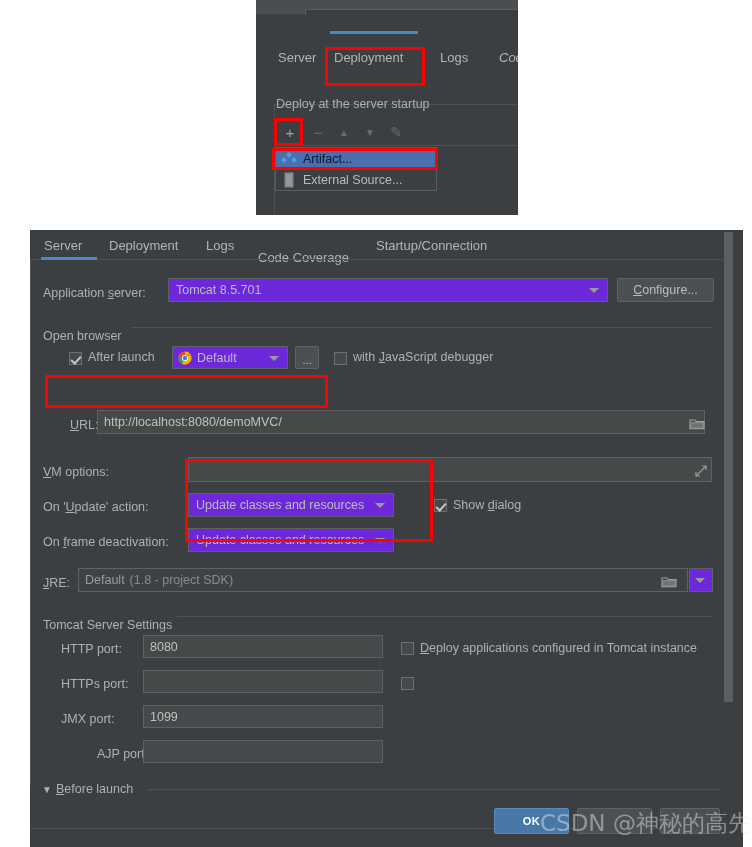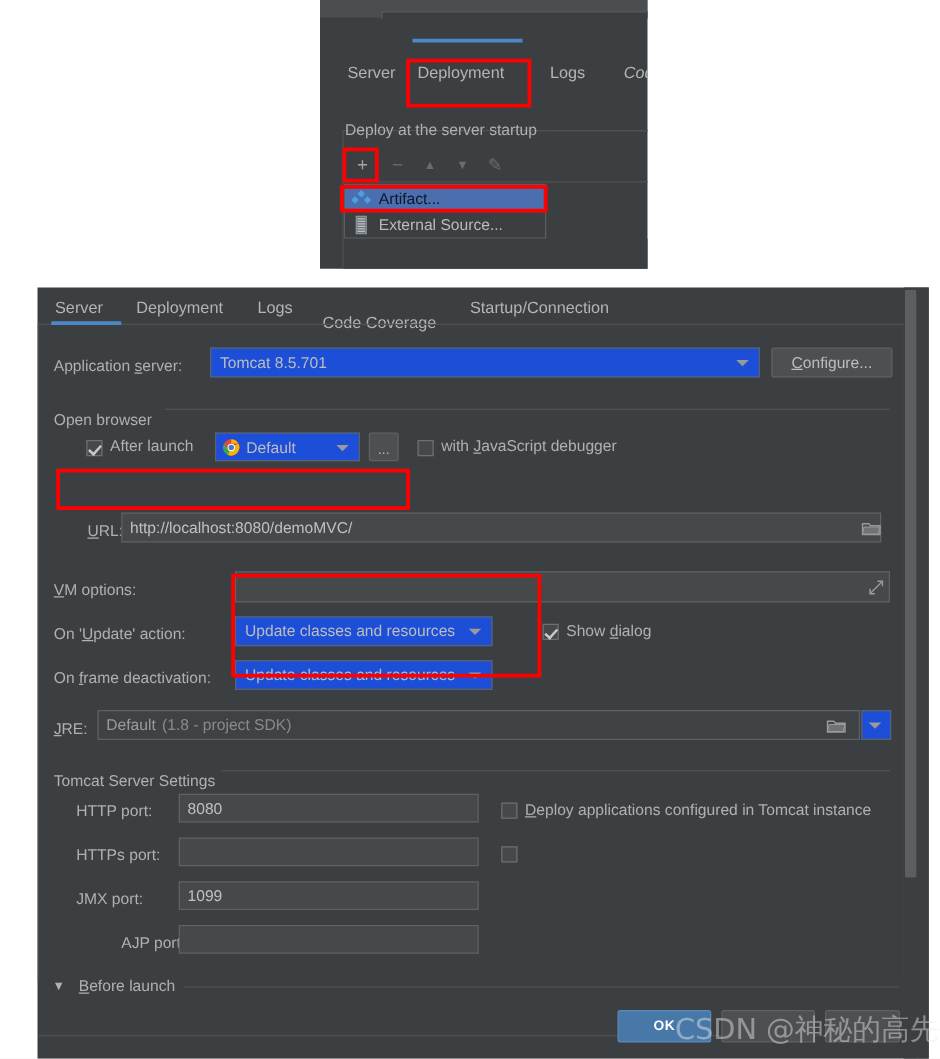--- a/index.html
+++ b/index.html
@@ -118,21 +118,21 @@
 
   .field {
     position: absolute; box-sizing: border-box;
     background: #45494a; border: 1px solid #5e6264;
     font-size: 12.5px; color: #c0c0c0;
     display: flex; align-items: center; padding-left: 6px;
   }
   .field.readonly { background: #3f4244; color: #9a9a9a; }
   .combo {
     position: absolute; box-sizing: border-box;
-    background: #1d4ed8; border: 1px solid #5e6264;
+    background: #6d28d9; border: 1px solid #5e6264;
     font-size: 12.5px; color: #bdbdbd;
     display: flex; align-items: center; padding-left: 7px;
   }
   .combo .arrow {
     position: absolute; right: 8px; top: 50%; margin-top: -2px;
     width: 0; height: 0; border-left: 5px solid transparent;
     border-right: 5px solid transparent; border-top: 5px solid #9a9a9a;
   }
   .btn {
     position: absolute; box-sizing: border-box;
@@ -383,21 +383,21 @@
 
       <div class="chk" style="left:370px;top:382px;"></div>
       <div class="lbl" style="left:389px;top:381px;"><span class="u">D</span>eploy applications configured in Tomcat instance</div>
 
       <div class="chk" style="left:370px;top:417px;"></div>
 
       <div id="bottom-sep"></div>
     </div>
 
     <div class="lbl" style="left:12px;top:554px;font-size:10px;color:#b0b0b0;">▼</div>
-    <div class="lbl" style="left:33px;top:552px;"><span class="u">B</span>efore launch</div>
+    <div class="lbl" style="left:26px;top:552px;"><span class="u">B</span>efore launch</div>
     <div class="grp-line" style="left:117px;top:559px;width:572px;"></div>
 
     <div class="btn" style="left:464px;top:578px;width:75px;height:26px;background:#4878a8;border-color:#5a8ab9;color:#ffffff;font-weight:bold;font-size:11px;letter-spacing:0.5px;">OK</div>
     <div class="btn" style="left:547px;top:578px;width:75px;height:26px;"></div>
     <div class="btn" style="left:630px;top:578px;width:60px;height:26px;"></div>
   </div>
 
   <div id="scrollbar-track"></div>
   <div id="scrollbar-thumb"></div>
   <div id="dialog-right-edge"></div>

